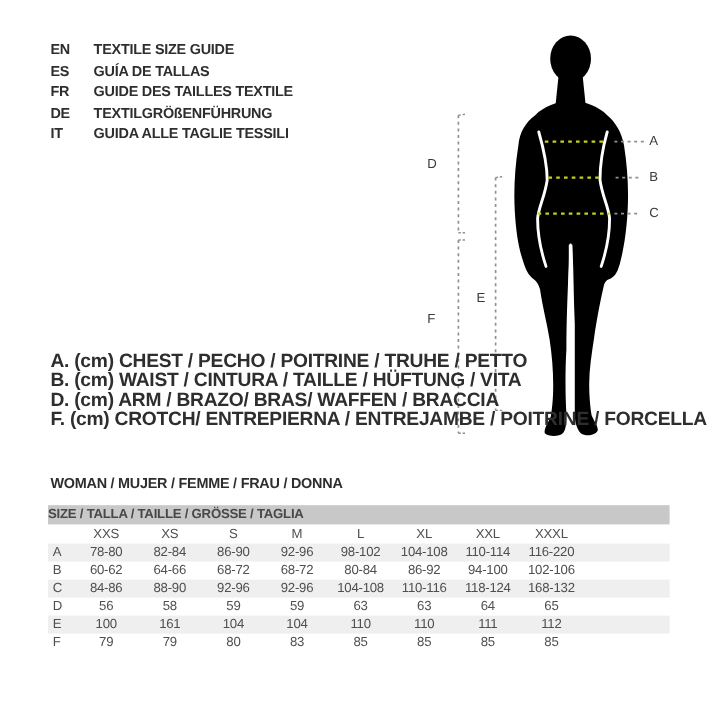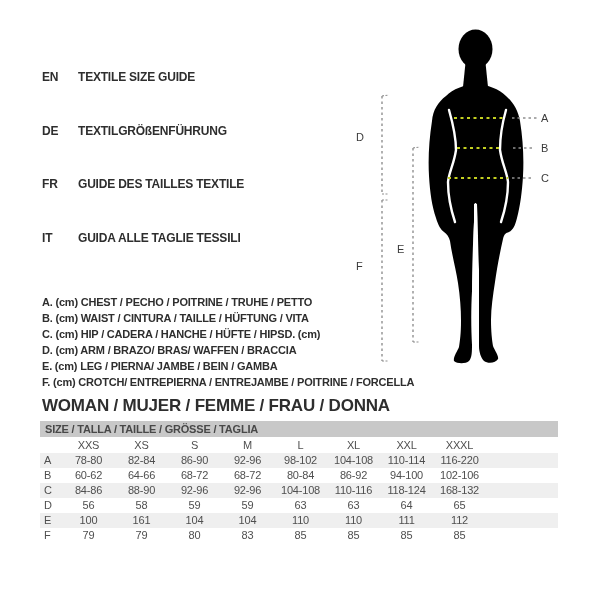--- a/index.html
+++ b/index.html
@@ -2,72 +2,76 @@
 <html><head>
 <meta charset="utf-8">
 <style>
   * { margin:0; padding:0; box-sizing:border-box; }
   body { background:#fff; font-family:"Liberation Sans", sans-serif; }
   .page { position:relative; width:600px; height:600px; background:#ffffff; overflow:hidden; }
 
   
   .langs { position:absolute; left:42px; top:33px; font-size:12px; font-weight:bold;
            color:#2e2e2e; letter-spacing:-0.2px; }
-  .lang-row { display:flex; height:17.6px; line-height:17.6px;margin-top:36px; }
+  .lang-row { display:flex; height:17.6px; line-height:17.6px; }
   .lang-code { width:36px; }
 
   
   .figure-svg { position:absolute; left:0; top:0; width:600px; height:600px; }
 
   
   .marker { position:absolute; font-size:11px; color:#3a3a3a; line-height:12px; }
   .m-a { left:541px; top:112px; }
   .m-b { left:541px; top:142px; }
   .m-c { left:541px; top:172px; }
   .m-d { left:356px; top:131px; }
   .m-e { left:397px; top:243px; }
   .m-f { left:356px; top:260px; }
 
   
-  .legend { position:absolute; left:42px; top:294px; font-size:11px; font-weight:bold;
+  .legend { position:absolute; left:42px; top:294px; font-size:16px; font-weight:bold;
             line-height:16px; color:#2e2e2e; letter-spacing:-0.2px; white-space:nowrap; }
 
   
-  .section-title { position:absolute; left:42px; top:396px; font-size:17px;
+  .section-title { position:absolute; left:42px; top:396px; font-size:12px;
                    font-weight:bold; color:#2e2e2e; letter-spacing:-0.2px; }
 
   
   .size-table { position:absolute; left:40px; top:421px; width:518px; font-size:11px;
                 color:#4f4f4f; letter-spacing:-0.2px; }
   .size-bar { height:16px; line-height:16px; background:#c8c8c8; color:#484848;
-              font-weight:bold; padding-left:5px; }
+              font-weight:bold; }
   .trow { display:flex; height:15px; line-height:15px;justify-content:space-between; }
   .trow.hdr { height:16px; line-height:16px; }
   .trow.stripe { background:#efefef; }
   .cell-lab { width:22px; padding-left:4px; }
   .cell { width:53px; text-align:center; }
   .cell-fill { flex:1; }
 </style>
 </head>
 <body>
 
 <div class="page">
 
   <div class="langs">
     <div class="lang-row">
       <span class="lang-code">EN</span>
       <span class="lang-title">TEXTILE SIZE GUIDE</span>
     </div>
     <div class="lang-row">
+      <span class="lang-code">ES</span>
+      <span class="lang-title">GUÍA DE TALLAS</span>
+    </div>
+    <div class="lang-row">
+      <span class="lang-code">FR</span>
+      <span class="lang-title">GUIDE DES TAILLES TEXTILE</span>
+    </div>
+    <div class="lang-row">
       <span class="lang-code">DE</span>
       <span class="lang-title">TEXTILGRÖßENFÜHRUNG</span>
-    </div>
-    <div class="lang-row">
-      <span class="lang-code">FR</span>
-      <span class="lang-title">GUIDE DES TAILLES TEXTILE</span>
     </div>
     <div class="lang-row">
       <span class="lang-code">IT</span>
       <span class="lang-title">GUIDA ALLE TAGLIE TESSILI</span>
     </div>
   </div>
 
   <svg class="figure-svg" viewBox="0 0 600 600">
 
     <ellipse cx="475.5" cy="49" rx="17" ry="19.5" fill="#000"></ellipse>
@@ -138,23 +142,21 @@
   <span class="marker m-a">A</span>
   <span class="marker m-b">B</span>
   <span class="marker m-c">C</span>
   <span class="marker m-d">D</span>
   <span class="marker m-e">E</span>
   <span class="marker m-f">F</span>
 
   <div class="legend">
     <div>A. (cm) CHEST / PECHO / POITRINE / TRUHE / PETTO</div>
     <div>B. (cm) WAIST / CINTURA / TAILLE / HÜFTUNG / VITA</div>
-    <div>C. (cm) HIP / CADERA / HANCHE / HÜFTE / HIPSD. (cm)</div>
     <div>D. (cm) ARM / BRAZO/ BRAS/ WAFFEN / BRACCIA</div>
-    <div>E. (cm) LEG / PIERNA/ JAMBE / BEIN / GAMBA</div>
     <div>F. (cm) CROTCH/ ENTREPIERNA / ENTREJAMBE / POITRINE / FORCELLA</div>
   </div>
 
   <div class="section-title">WOMAN / MUJER / FEMME / FRAU / DONNA</div>
 
   <div class="size-table">
     <div class="size-bar">SIZE / TALLA / TAILLE / GRÖSSE / TAGLIA</div>
 
     <div class="trow hdr">
       <div class="cell-lab"></div>

